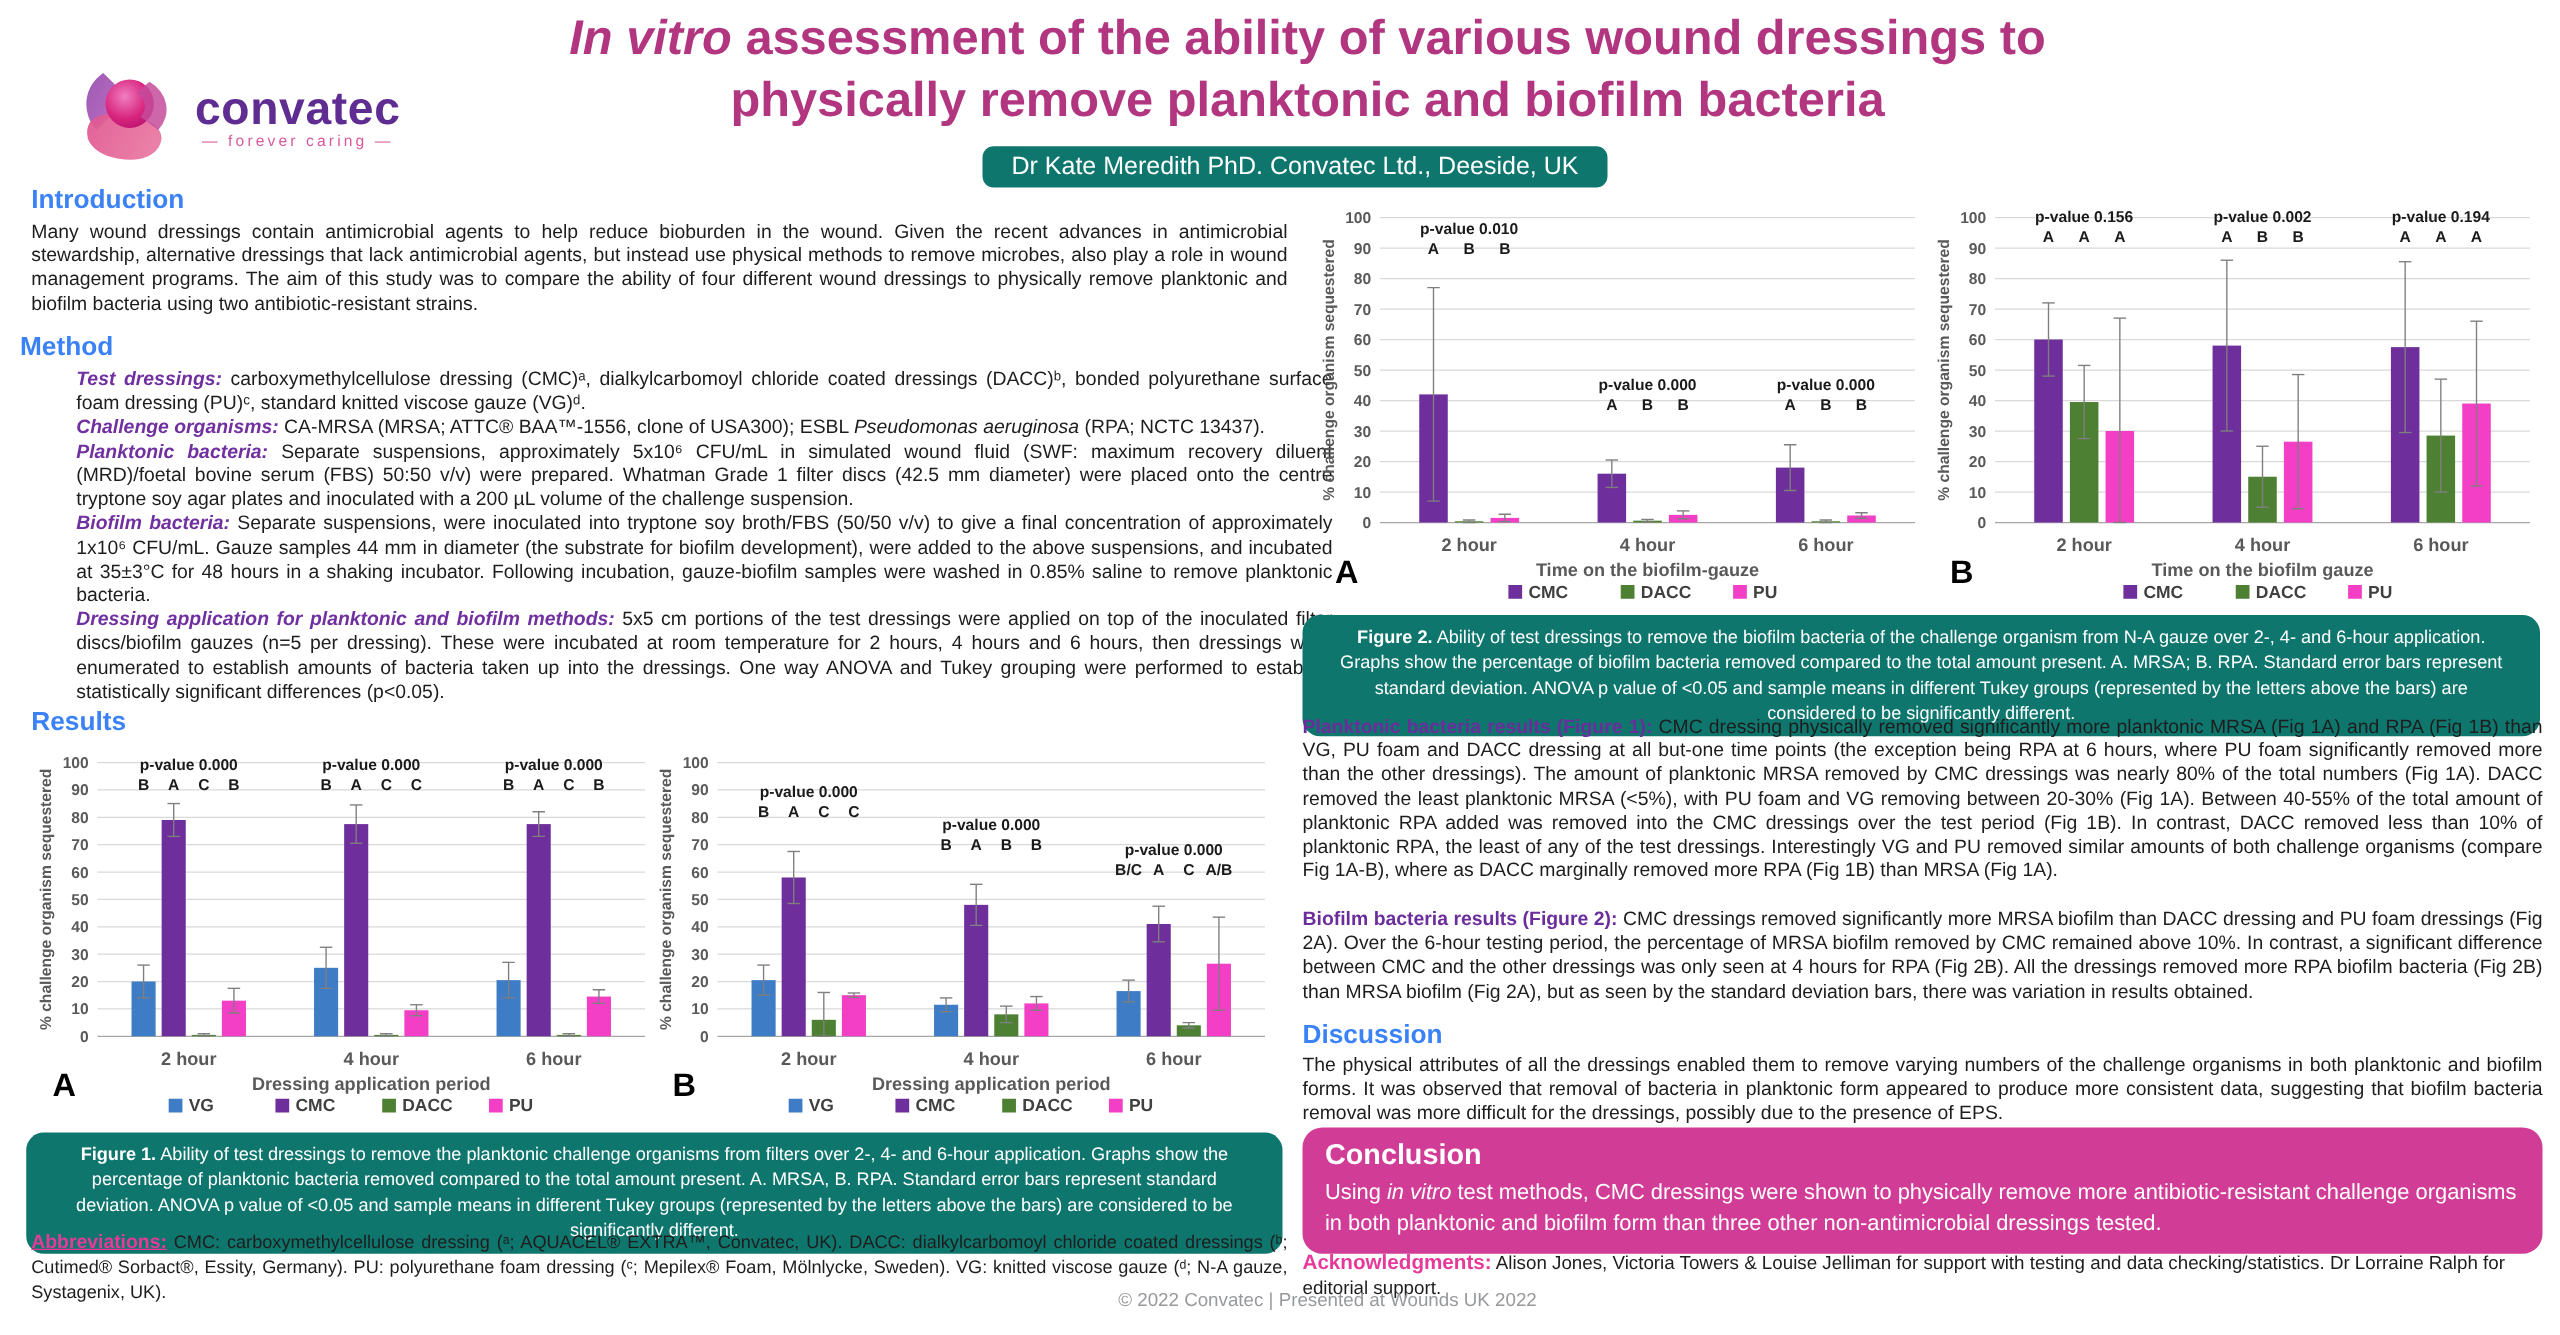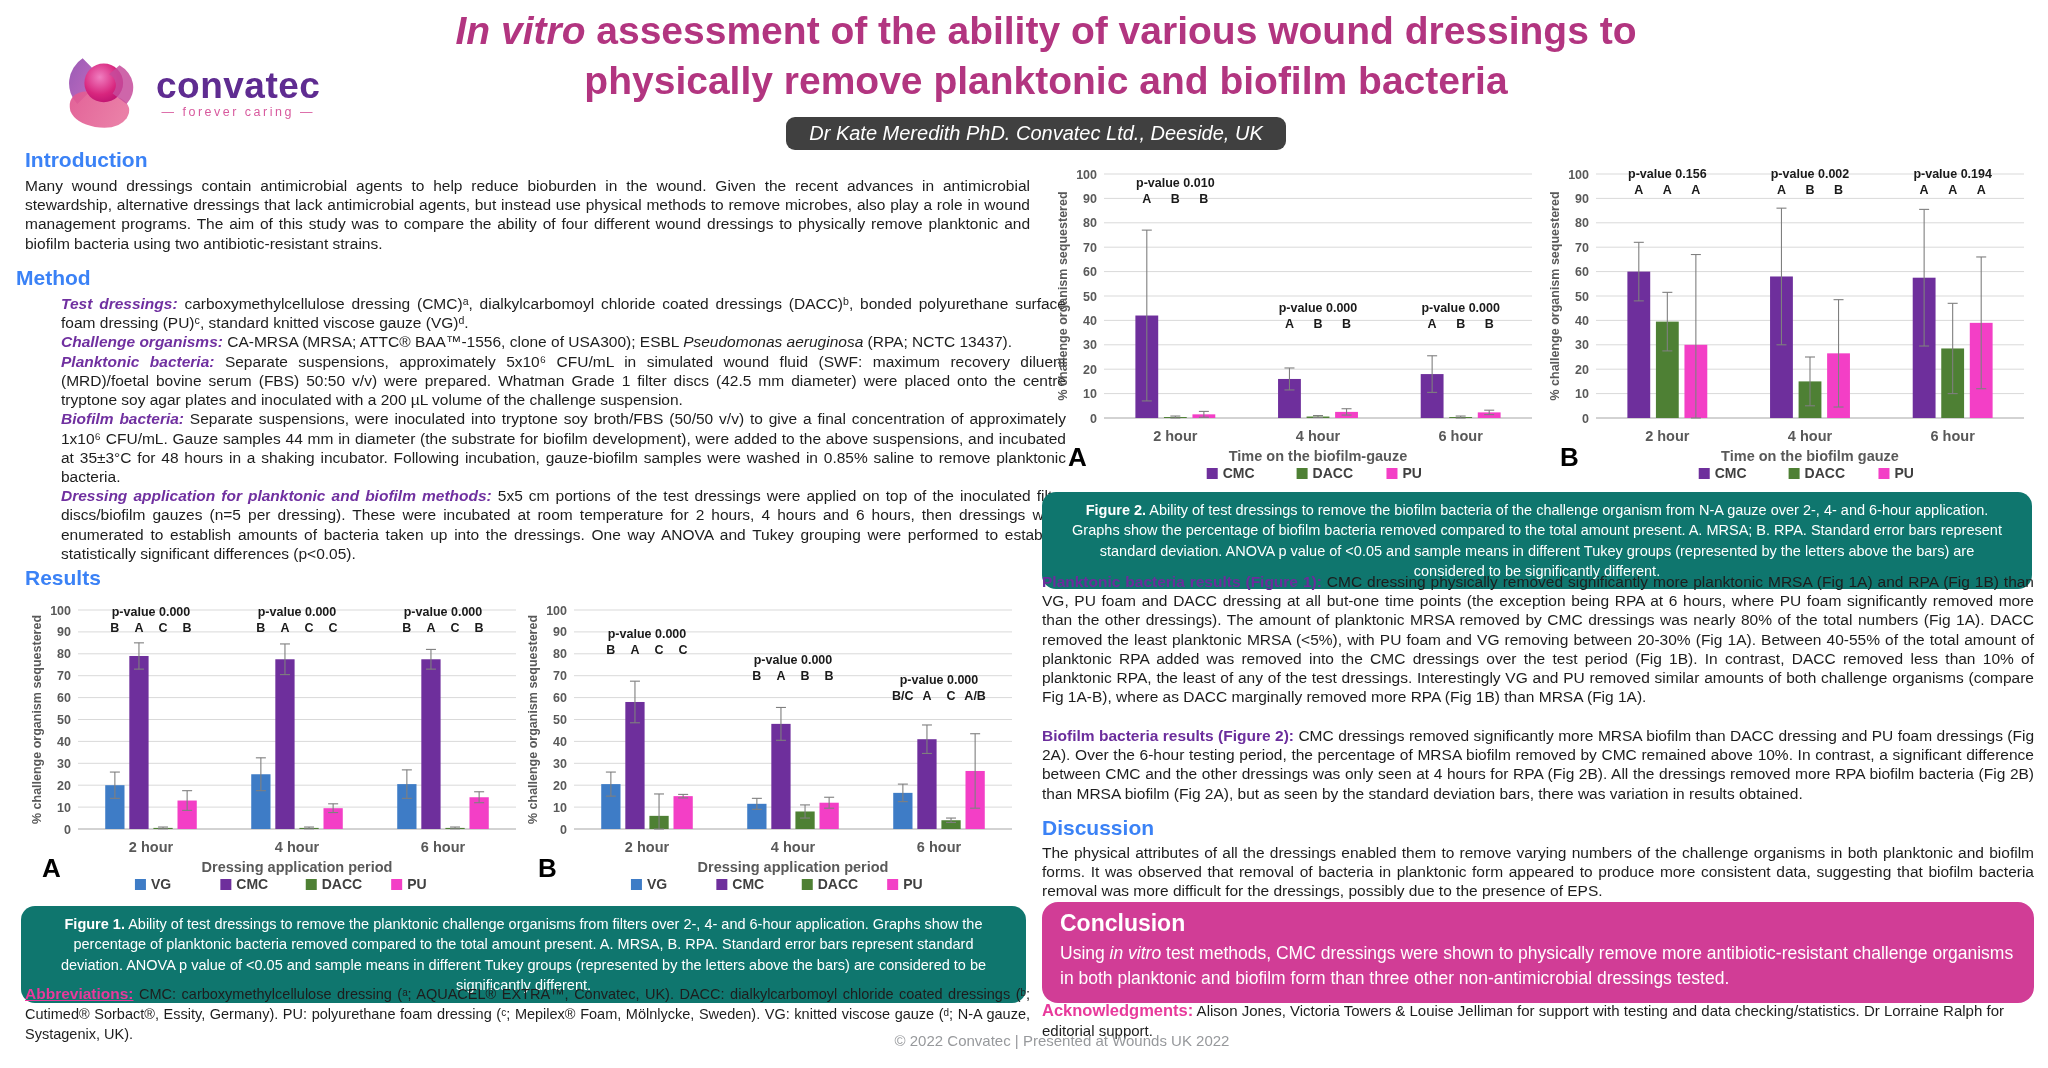--- a/index.html
+++ b/index.html
@@ -3,22 +3,22 @@
 <meta charset="utf-8">
 <style>
   html,body{margin:0;padding:0;background:#fff;}
   .poster{position:relative;width:2048px;height:1068px;background:#fff;overflow:hidden;
           font-family:"Liberation Sans",sans-serif;color:#1d1d1d;}
   .abs{position:absolute;}
   
   .brand-name{font-size:37px;font-weight:bold;color:#5F2C91;letter-spacing:0.5px;}
   .brand-tagline{font-size:12.5px;color:#D85A9E;letter-spacing:2.5px;margin-top:-2px;text-align:center;}
   .title{width:1560px;text-align:center;font-size:39px;font-weight:bold;color:#B23580;line-height:1.27;}
-  .author-banner{background:#404040;color:#fff;border-radius:9px;text-align:center;
-                 font-size:20px;padding:5px 0;width:500px;font-style:italic;}
+  .author-banner{background:#0f766e;color:#fff;border-radius:9px;text-align:center;
+                 font-size:20px;padding:5px 0;width:500px;}
   
   .h-pink{color:#3b82f6;font-size:21px;font-weight:600;}
   .para{text-align:justify;font-size:15.5px;line-height:1.24;color:#1d1d1d;}
   .plabel{color:#7030A0;font-weight:bold;font-style:italic;}
   .rlabel{color:#6B2D9C;font-weight:bold;}
   .ital{font-style:italic;}
   
   .capbox{background:#0f766e;color:#fff;border-radius:14px;text-align:center;
           font-size:14.5px;line-height:1.4;padding:8px 22px;box-sizing:border-box;}
   .capbox b{font-weight:bold;}

